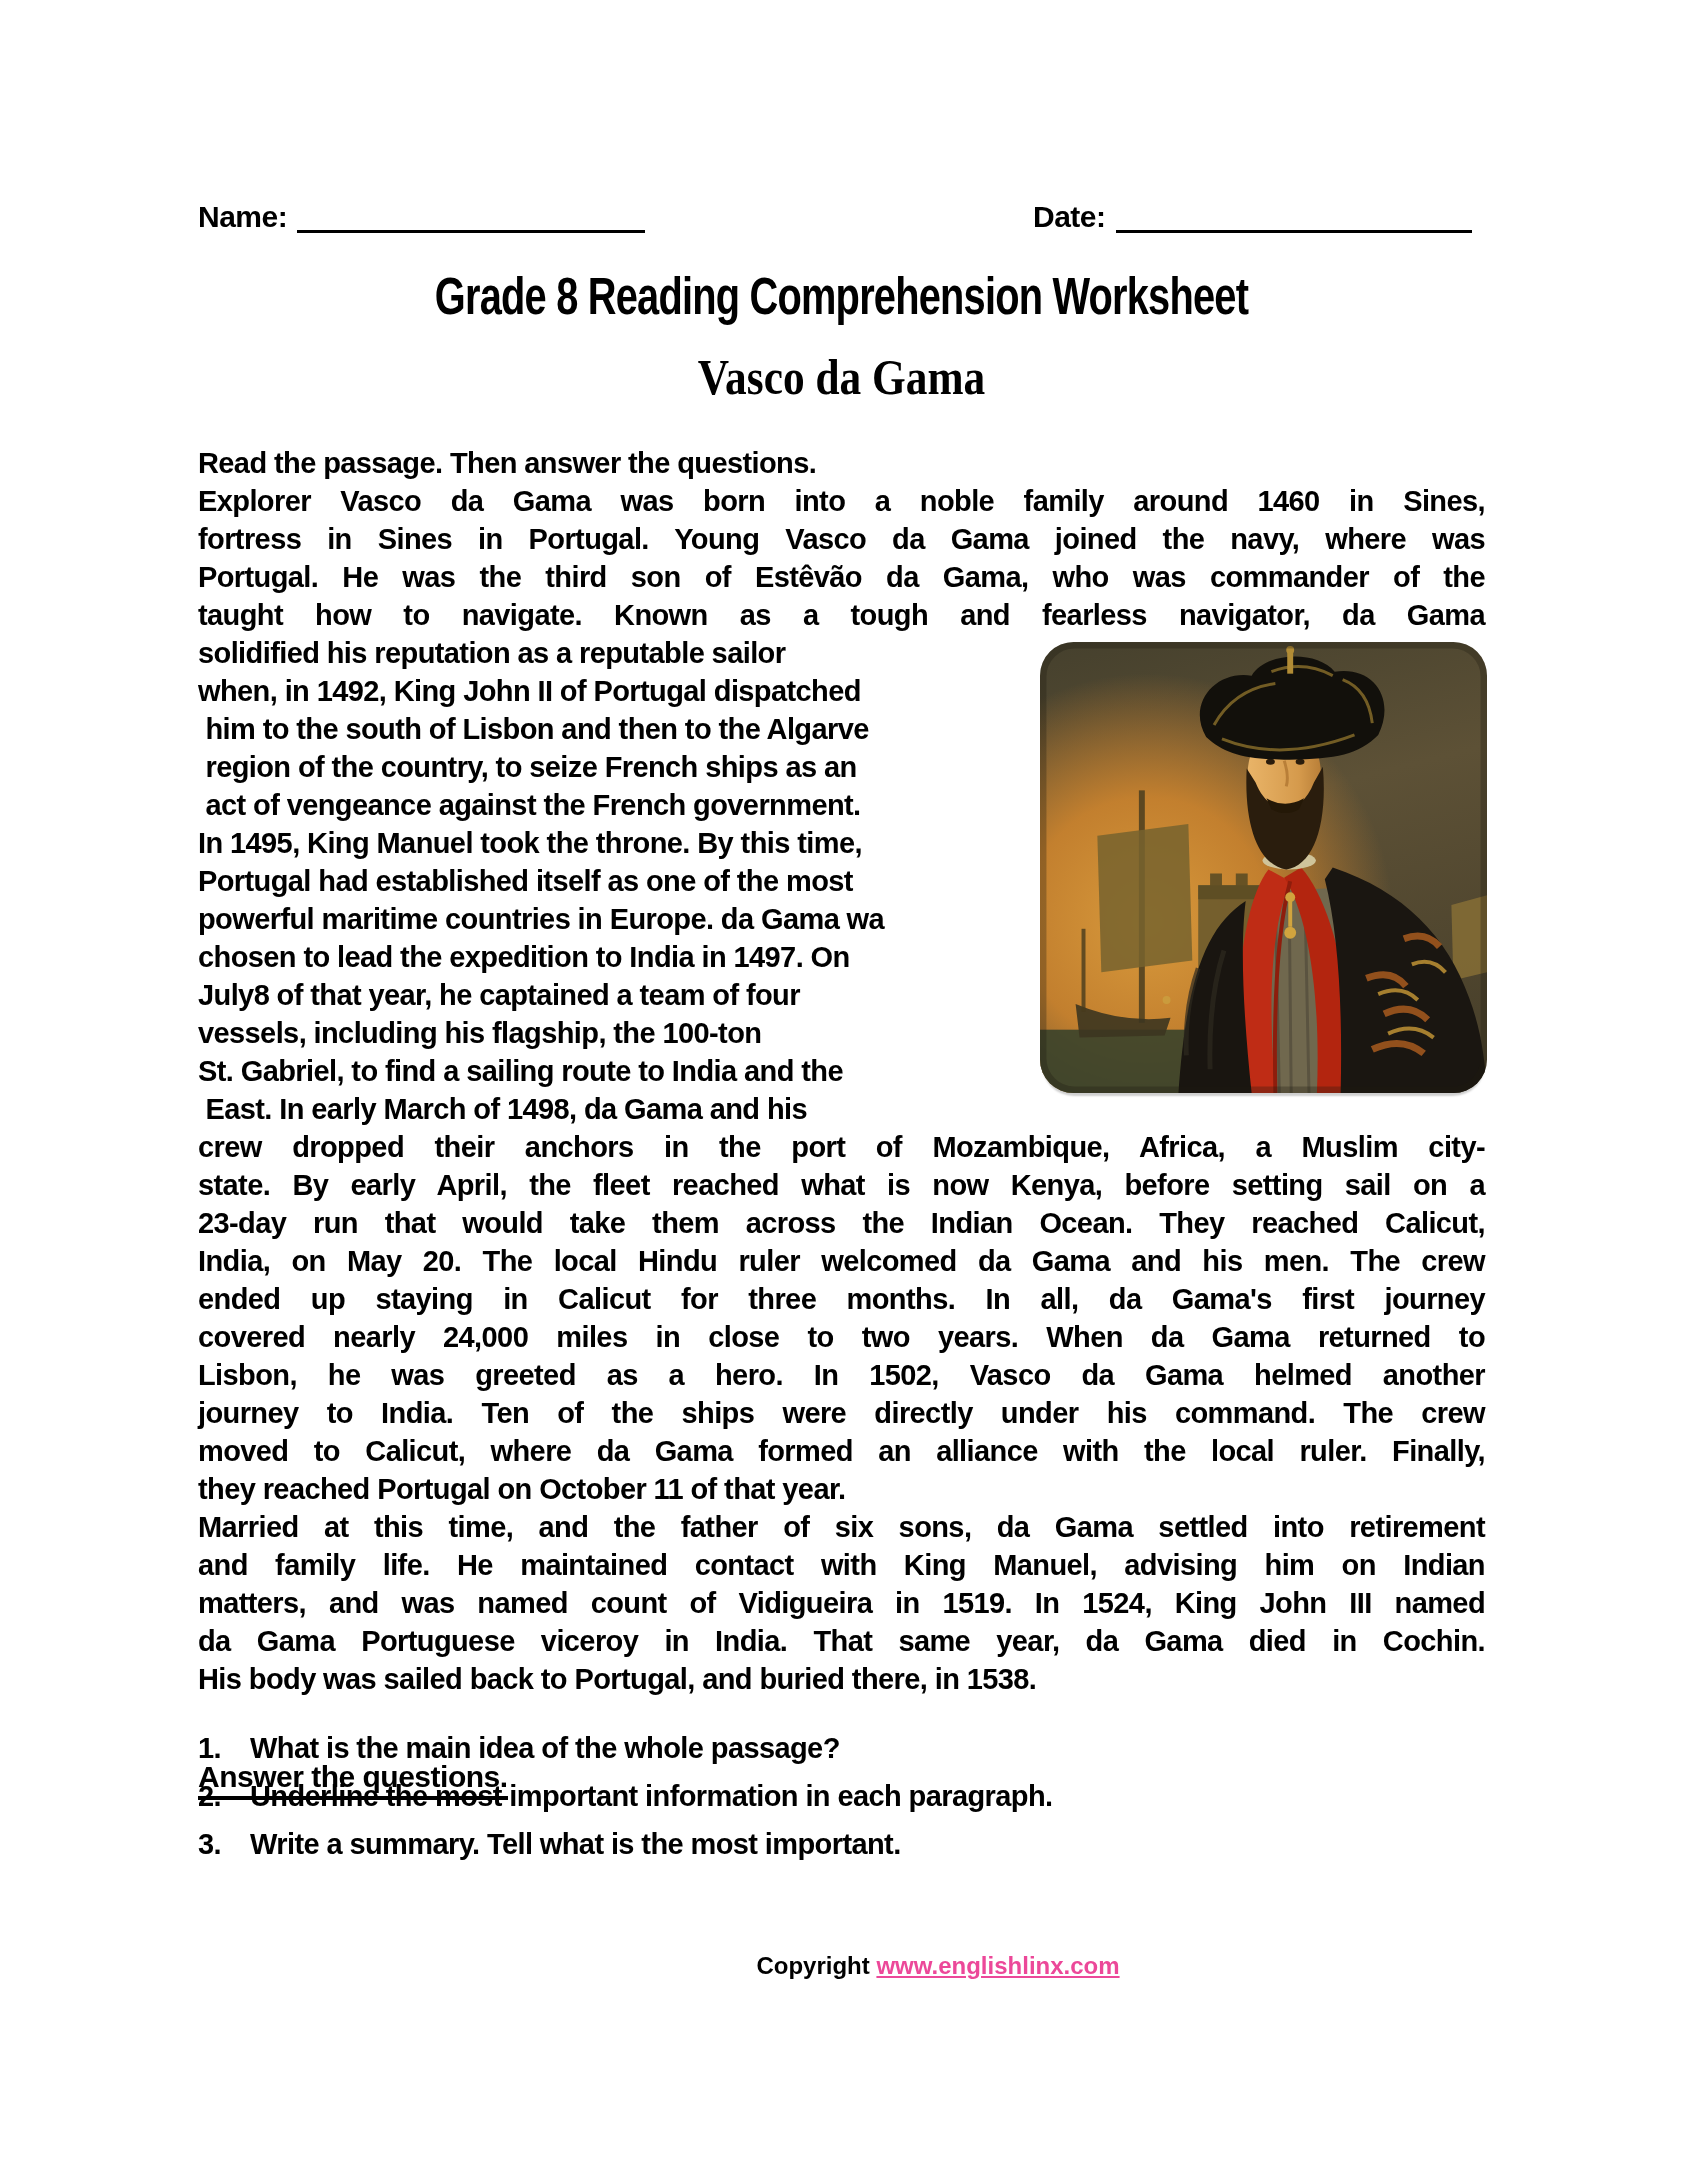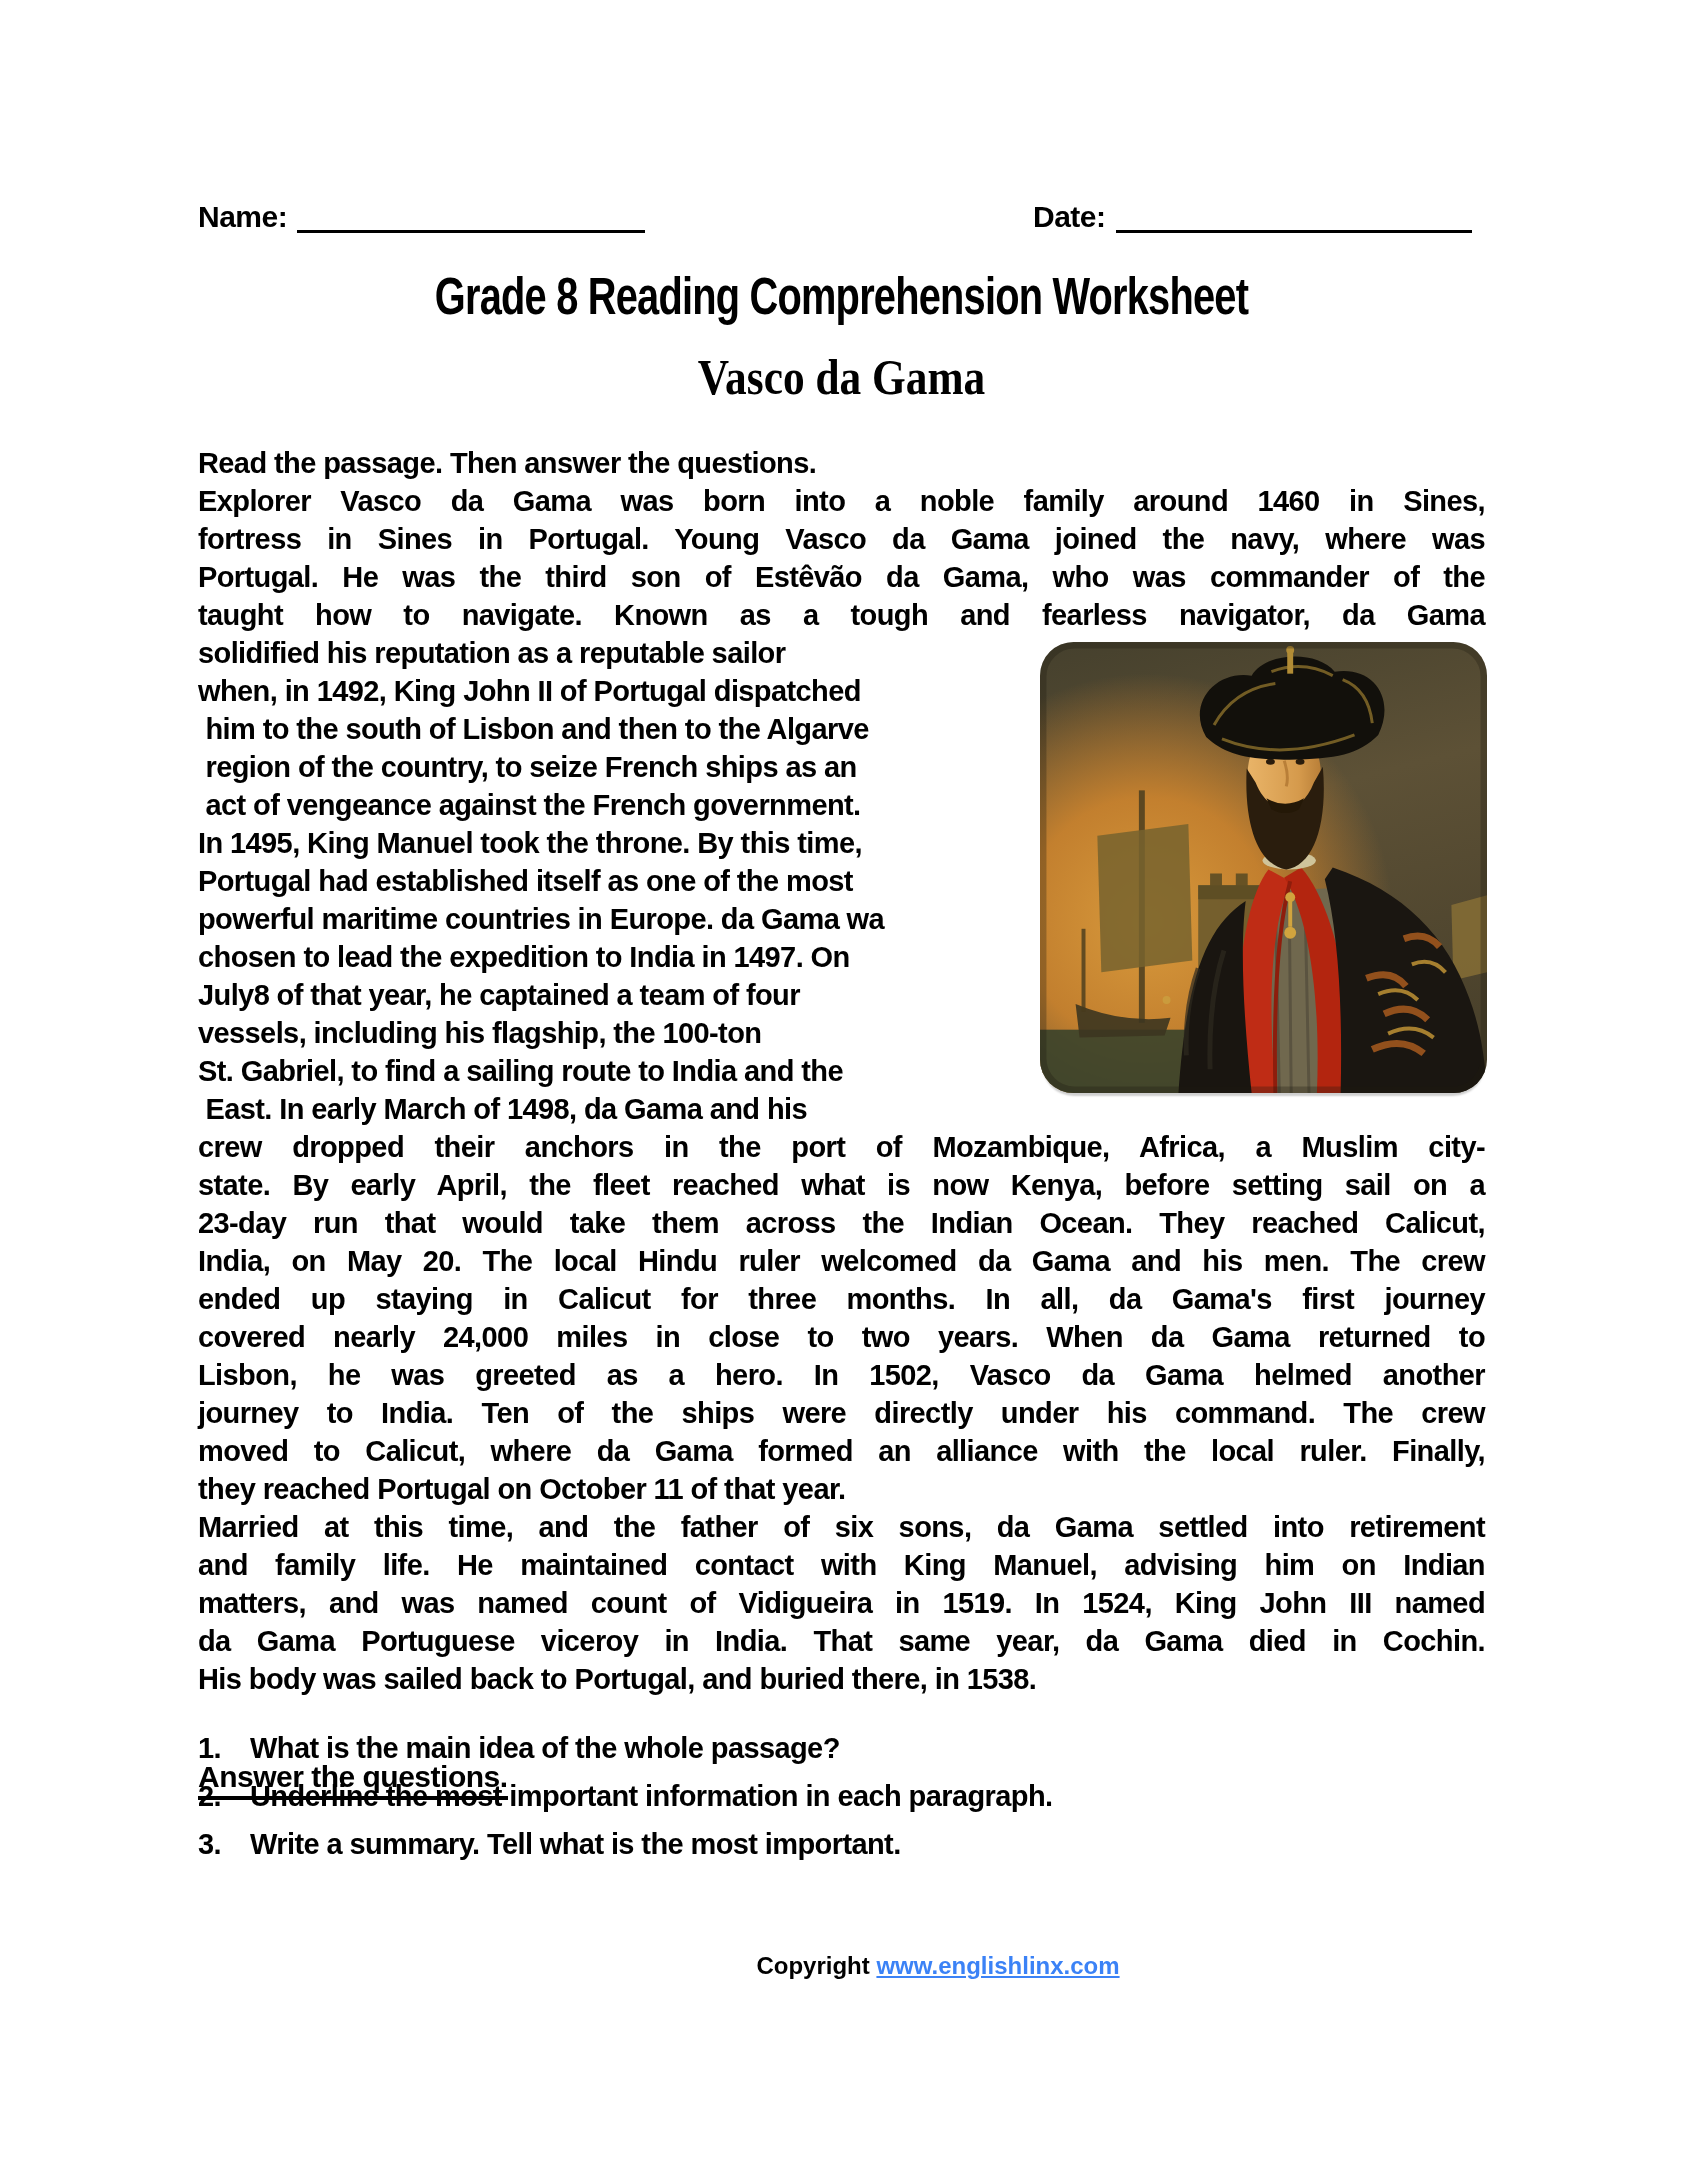--- a/index.html
+++ b/index.html
@@ -170,16 +170,16 @@
     </svg>
   </div>
 
   <div class="answer-heading"><span>Answer the questions.</span></div>
   <div class="questions" id="questions-list">
       <div class="qrow"><span class="qnum">1.</span><span>What is the main idea of the whole passage?</span></div>
       <div class="qrow"><span class="qnum">2.</span><span>Underline the most important information in each paragraph.</span></div>
       <div class="qrow"><span class="qnum">3.</span><span>Write a summary. Tell what is the most important.</span></div>
     </div>
 
-  <div class="footer"><span>Copyright</span>&nbsp;<a href="#" style="color: #3b82f6;">www.englishlinx.com</a></div>
+  <div class="footer"><span>Copyright</span>&nbsp;<a href="#" style="color: #ec4899;">www.englishlinx.com</a></div>
 
 </div>
 
 
 </body></html>

